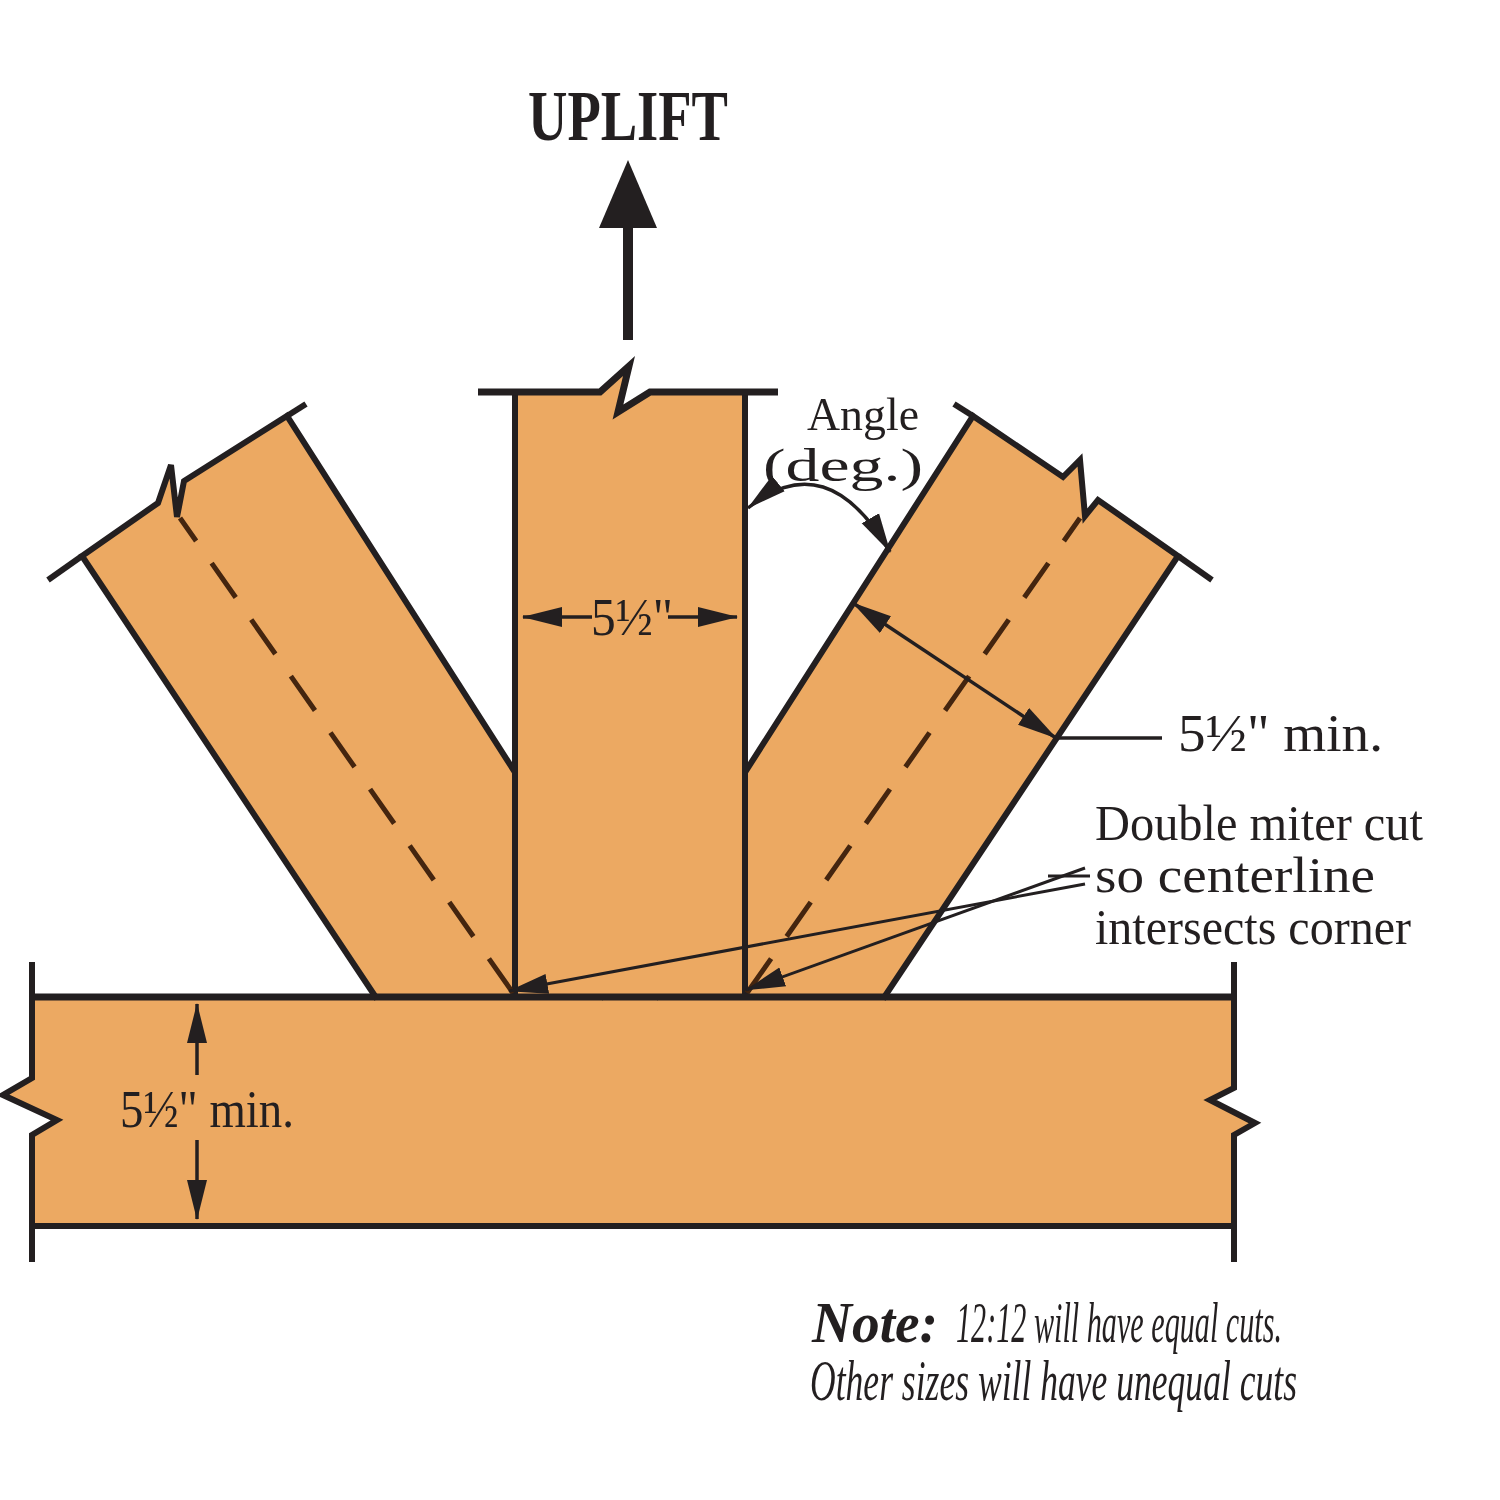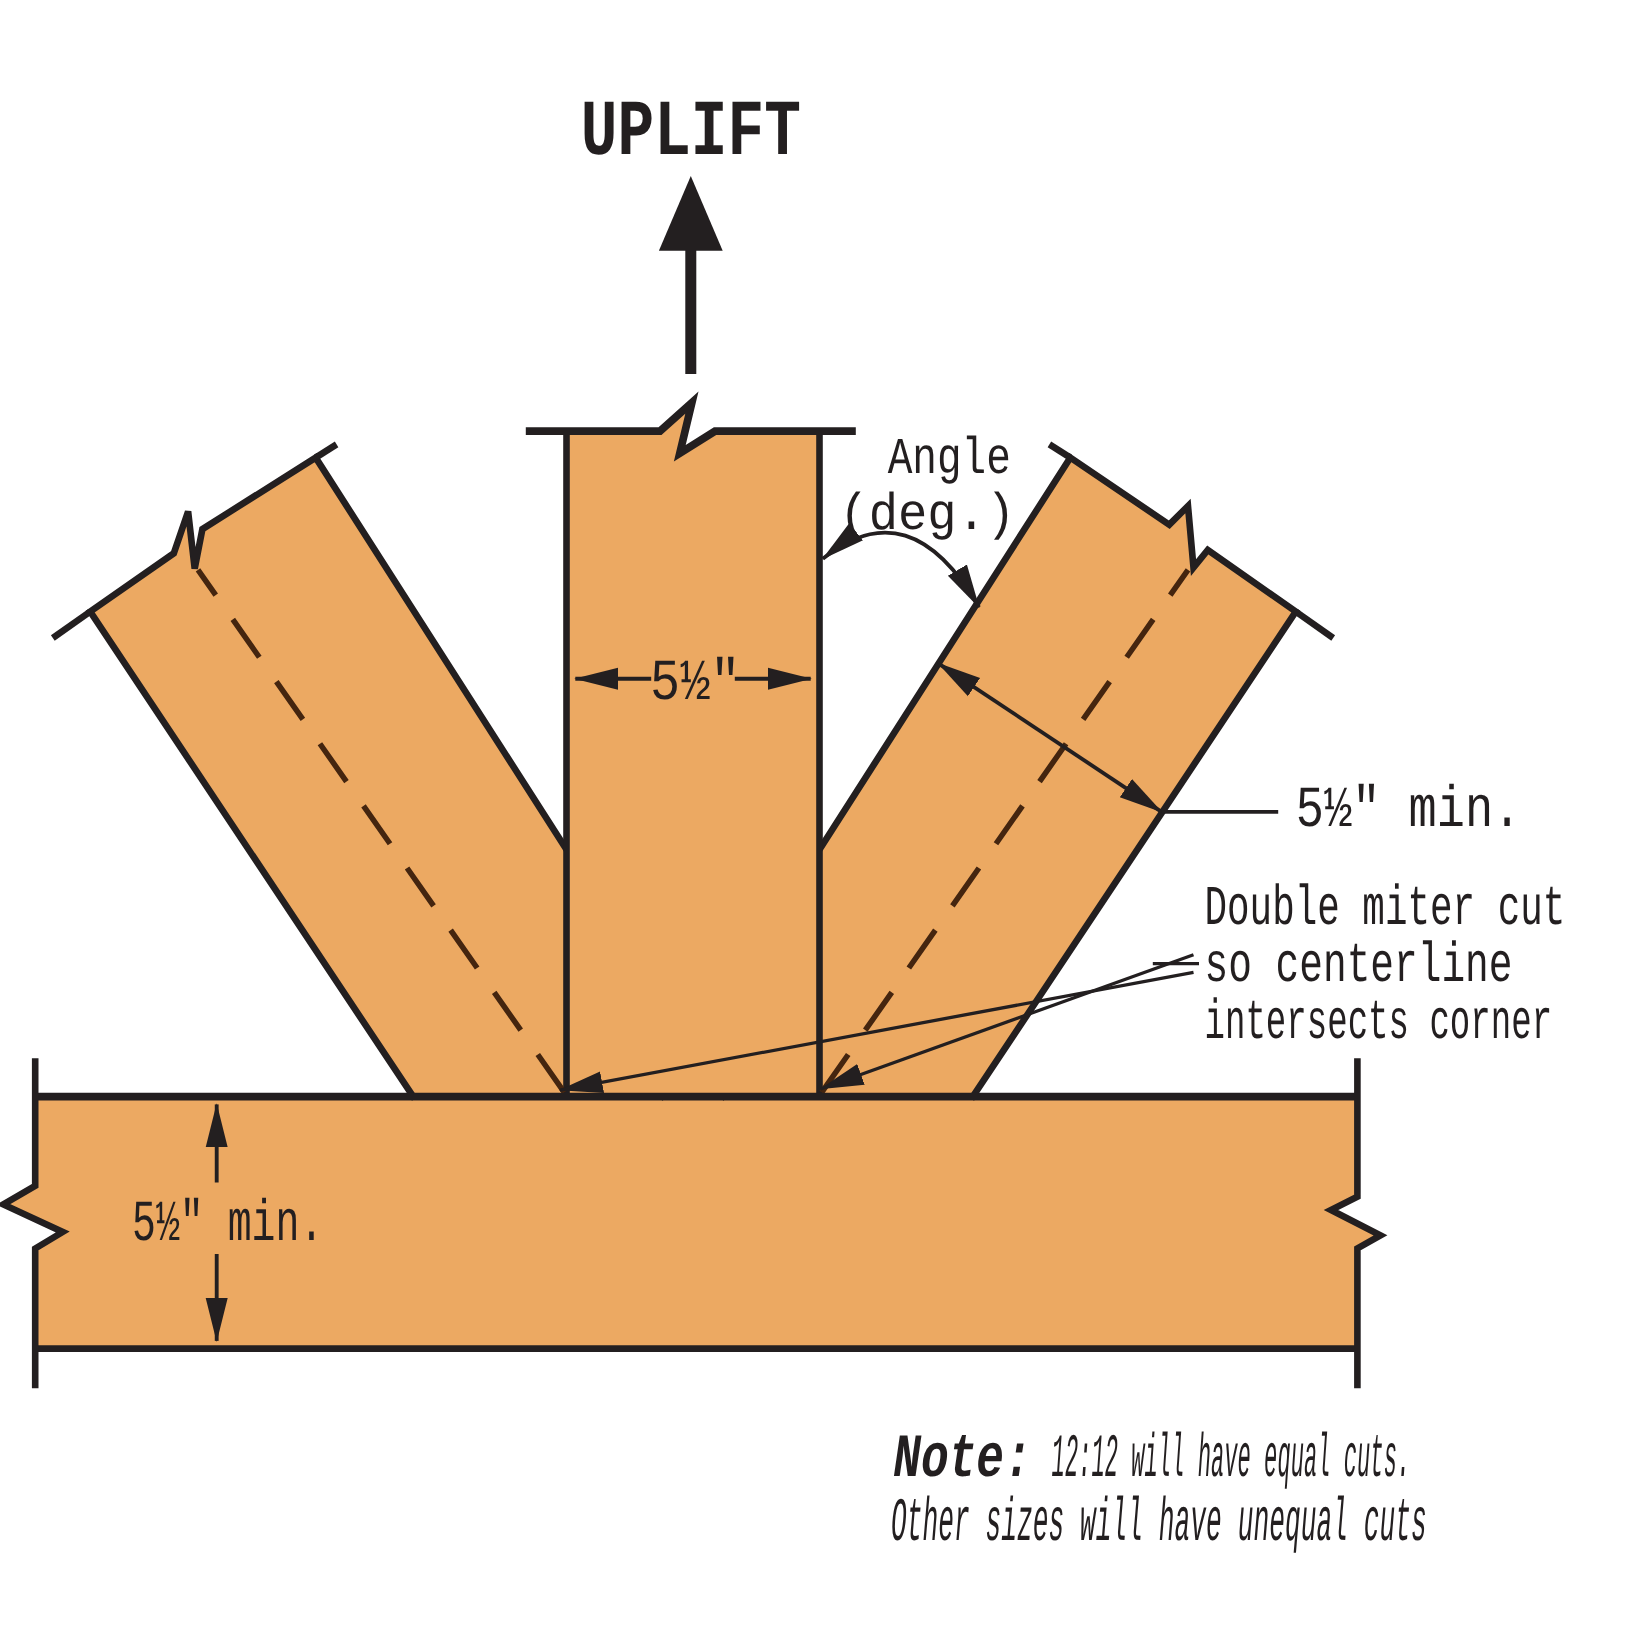--- a/index.html
+++ b/index.html
@@ -1,20 +1,20 @@
 <!DOCTYPE html>
 <html><head>
 <meta charset="utf-8">
 <style>
   html,body { margin:0; padding:0; background:#ffffff; }
   .stage {
     position:relative;
     width:1500px; height:1500px;
     background:#ffffff;
-    font-family:Liberation Mono, monospace;
+    font-family:Liberation Serif, serif;
     overflow:hidden;
   }
   svg { position:absolute; left:0; top:0; }
   .wood   { fill:#ECA962; }
   .ln     { stroke:#231F20; fill:none; stroke-linejoin:miter; stroke-linecap:butt; }
   .outl   { stroke-width:6; }
   .thick  { stroke-width:7; }
   .dim    { stroke-width:3.5; }
   .leader { stroke-width:3; }
   .cl     { stroke:#44250F; stroke-width:5; fill:none; stroke-dasharray:42 27; }

